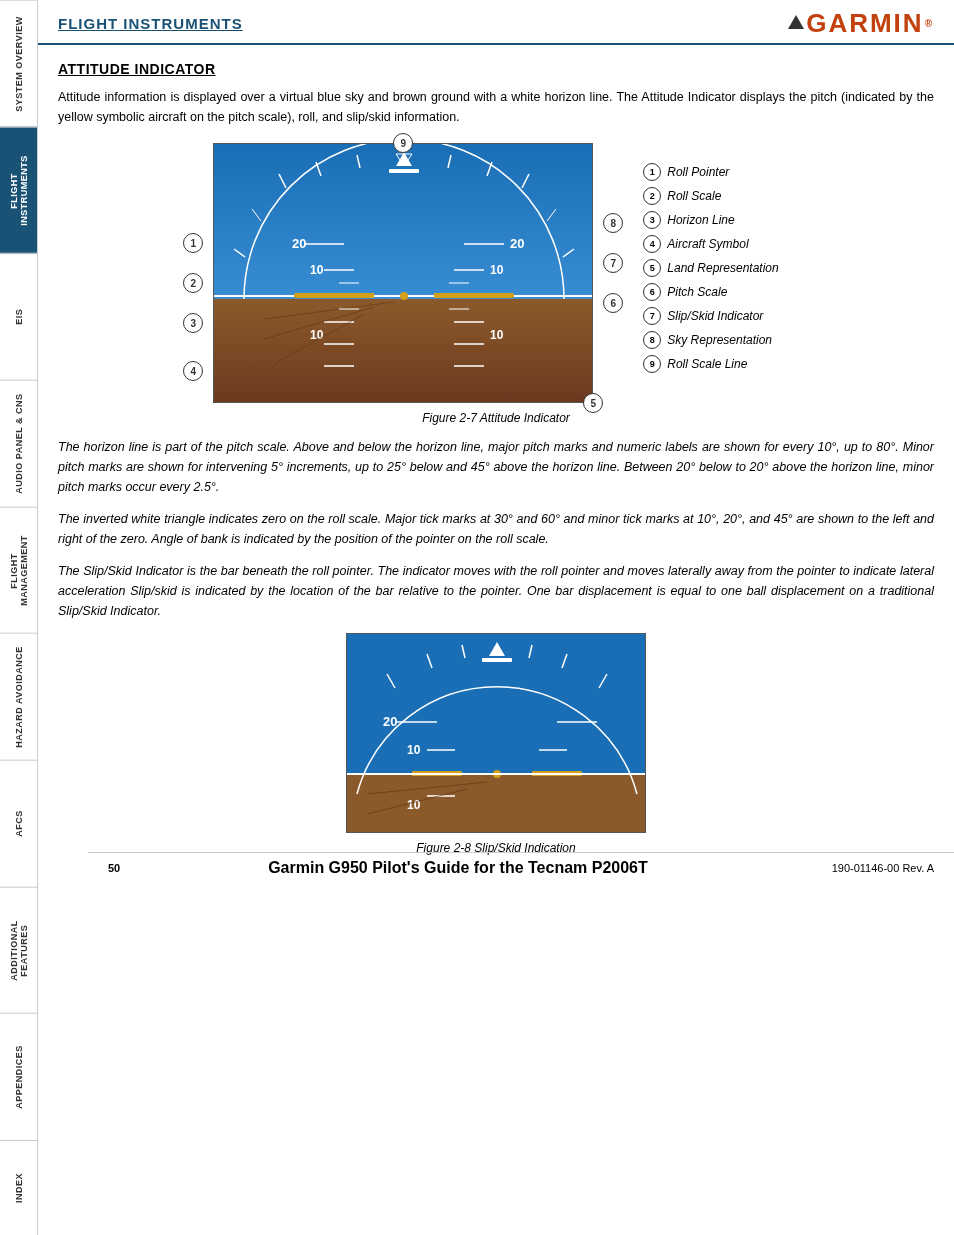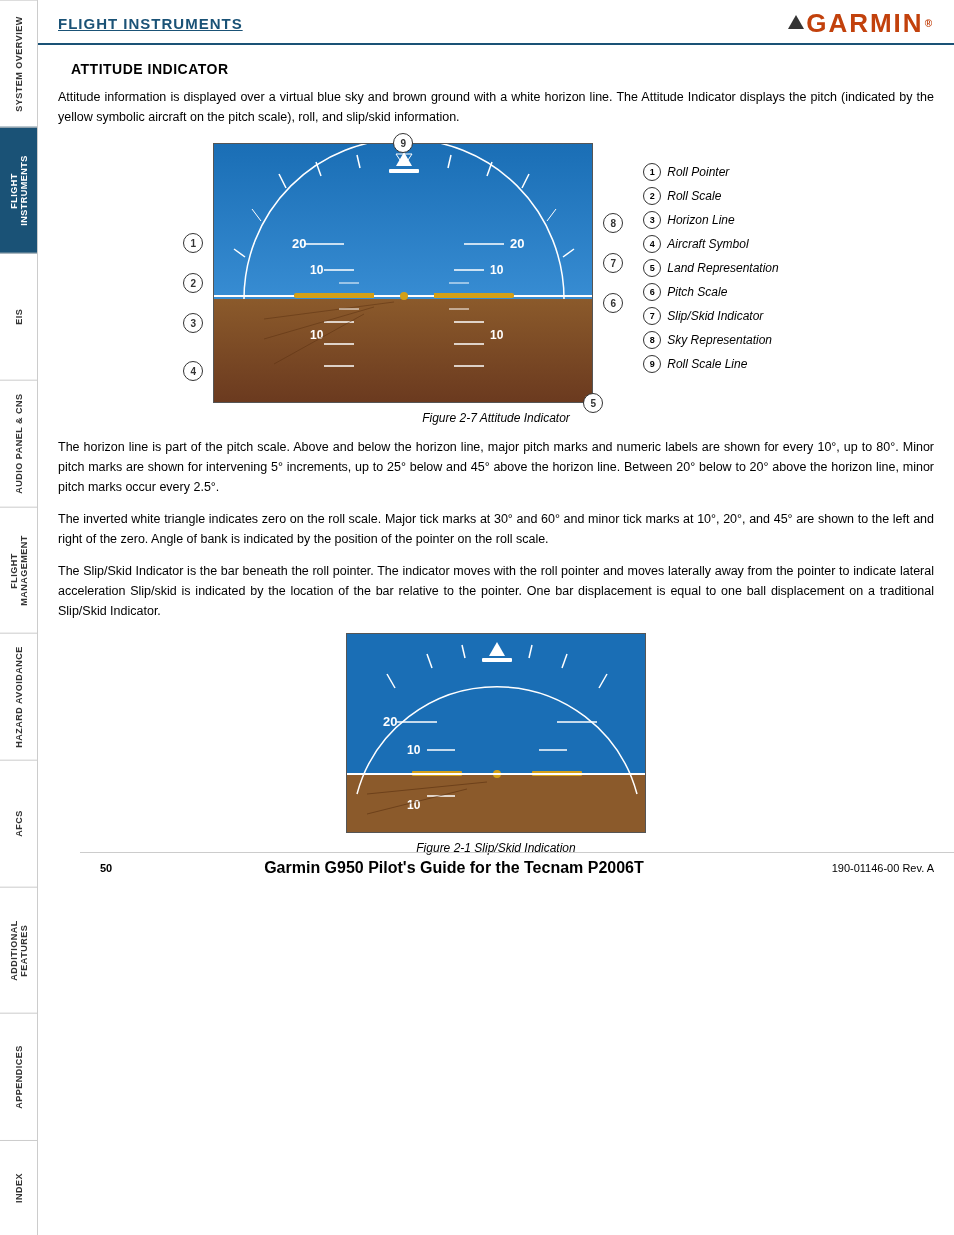--- a/index.html
+++ b/index.html
@@ -91,24 +91,24 @@
     }
 
     
     .content {
       padding: 16px 20px;
     }
 
     .section-title {
       font-size: 14px;
       font-weight: bold;
+      text-decoration: underline;
       margin-bottom: 10px;
       color: #000;
       letter-spacing: 0.5px;
-      margin-left: 13px;
     }
 
     .intro-text {
       font-size: 12.5px;
       line-height: 1.6;
       margin-bottom: 16px;
       text-align: justify;
     }
 
     
@@ -198,20 +198,21 @@
       font-size: 12px;
       margin-bottom: 12px;
       color: #000;
     }
 
     .body-text {
       font-size: 12.5px;
       line-height: 1.6;
       margin-bottom: 12px;
       text-align: justify;
+      font-style: italic;
     }
 
     
     .figure2-container {
       display: flex;
       justify-content: center;
       margin: 12px 0 8px 0;
     }
     .slip-skid-img {
       width: 300px;
@@ -219,21 +220,21 @@
       position: relative;
       border: 1px solid #555;
       overflow: hidden;
       background: linear-gradient(to bottom, #1a6eb5 70%, #8B5A2B 70%);
     }
 
     
     .footer {
       position: absolute;
       bottom: 0;
-      left: 42px;
+      left: 50px;
       right: 0;
       display: flex;
       align-items: center;
       justify-content: space-between;
       padding: 6px 20px;
       border-top: 1px solid #ccc;
       font-size: 11px;
     }
     .footer-left { font-weight: bold; }
     .footer-center { font-weight: bold; font-size: 16px; }
@@ -477,21 +478,21 @@
           <line x1="185" y1="11" x2="182" y2="24" stroke="white" stroke-width="1.5"></line>
 
           <line x1="0" y1="140" x2="300" y2="140" stroke="white" stroke-width="2"></line>
 
           <line x1="20" y1="160" x2="140" y2="148" stroke="#5a3010" stroke-width="1" opacity="0.6"></line>
           <line x1="20" y1="180" x2="120" y2="155" stroke="#5a3010" stroke-width="1" opacity="0.6"></line>
         </svg>
       </div>
     </div>
 
-    <p class="figure-caption">Figure 2-1  Slip/Skid Indication</p>
+    <p class="figure-caption">Figure 2-8  Slip/Skid Indication</p>
 
   </div>
 
   <div class="footer">
     <span class="footer-left">50</span>
     <span class="footer-center">Garmin G950 Pilot's Guide for the Tecnam P2006T</span>
     <span class="footer-right">190-01146-00  Rev. A</span>
   </div>
 </div>
 

